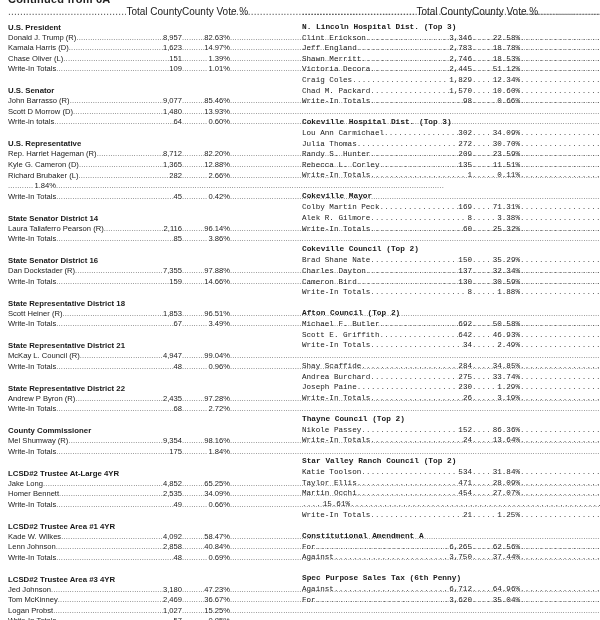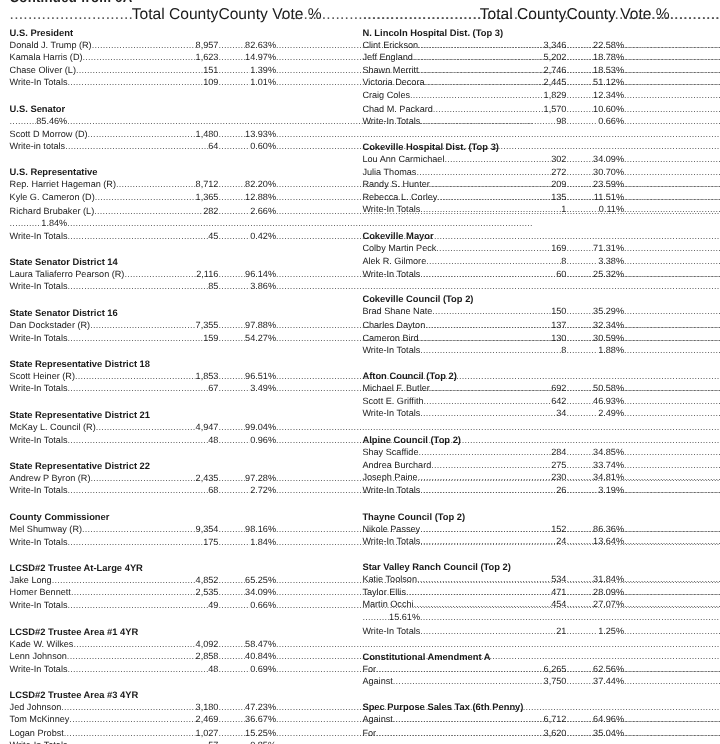--- a/index.html
+++ b/index.html
@@ -12,24 +12,24 @@
   .row { display:flex; align-items:baseline; font-size:7.6px; line-height:10.6px; height:10.6px; white-space:nowrap; }
   .row .name { flex:0 0 auto; }
   .dots { flex:1 1 auto; overflow:hidden; color:#555; letter-spacing:0.2px; }
   .dots::after { content:"........................................................................................................................................................................"; }
   .row .num { flex:0 0 auto; text-align:right; }
   .c1 { display:flex; width:174px; flex:0 0 174px; }
   .c2 { display:flex; width:48px; flex:0 0 48px; }
   .c3 { display:flex; flex:1 1 auto; }
   .right .c1 { width:170px; flex-basis:170px; }
   .right .c2 { width:48px; flex-basis:48px; }
-  .hdr { font-size:13px; }
+  .hdr { font-size:10px; }
   .section-title { font-weight:bold; font-size:7.8px; line-height:11px; height:11px; margin-top:4px; }
   .section { margin-bottom:10.3px; }
-  .right .section { margin-bottom:10.3px; }
+  .right .section { margin-bottom:10.3px;font-family:Liberation Mono, monospace; }
 </style>
 </head>
 <body>
 
 <div class="masthead">Continued from 6A</div>
 
 <div class="col left" id="col-left">
   <div class="row hdr">
     <span class="c1">
         <span class="dots"></span>
@@ -98,20 +98,25 @@
           <span class="num">1.01%</span>
         </span>
         <span class="c3">
           <span class="dots"></span>
         </span>
       </div>
     </div>
     <div class="section">
       <div class="section-title">U.S. Senator</div>
       <div class="row">
+        <span class="c1">
+          <span class="name">John Barrasso (R)</span>
+          <span class="dots"></span>
+          <span class="num">9,077</span>
+        </span>
         <span class="c2">
           <span class="dots"></span>
           <span class="num">85.46%</span>
         </span>
         <span class="c3">
           <span class="dots"></span>
         </span>
       </div>
       <div class="row">
         <span class="c1">
@@ -258,21 +263,21 @@
         </span>
       </div>
       <div class="row">
         <span class="c1">
           <span class="name">Write-In Totals</span>
           <span class="dots"></span>
           <span class="num">159</span>
         </span>
         <span class="c2">
           <span class="dots"></span>
-          <span class="num">54.27%</span>
+          <span class="num">14.66%</span>
         </span>
         <span class="c3">
           <span class="dots"></span>
         </span>
       </div>
     </div>
     <div class="section">
       <div class="section-title">State Representative District 18</div>
       <div class="row">
         <span class="c1">
@@ -587,21 +592,21 @@
         </span>
         <span class="c3">
           <span class="dots"></span>
           <span class="num"></span>
         </span>
       </div>
       <div class="row">
         <span class="c1">
           <span class="name">Jeff England</span>
           <span class="dots"></span>
-          <span class="num">5,202</span>
+          <span class="num">2,783</span>
         </span>
         <span class="c2">
           <span class="dots"></span>
           <span class="num">18.78%</span>
         </span>
         <span class="c3">
           <span class="dots"></span>
           <span class="num"></span>
         </span>
       </div>
@@ -912,21 +917,20 @@
           <span class="dots"></span>
           <span class="num">2.49%</span>
         </span>
         <span class="c3">
           <span class="dots"></span>
           <span class="num"></span>
         </span>
       </div>
     </div>
     <div class="section">
-      <div class="section-title">Alpine Council (Top 2)</div>
       <div class="row">
         <span class="c1">
           <span class="name">Shay Scaffide</span>
           <span class="dots"></span>
           <span class="num">284</span>
         </span>
         <span class="c2">
           <span class="dots"></span>
           <span class="num">34.85%</span>
         </span>
@@ -951,21 +955,21 @@
         </span>
       </div>
       <div class="row">
         <span class="c1">
           <span class="name">Joseph Paine</span>
           <span class="dots"></span>
           <span class="num">230</span>
         </span>
         <span class="c2">
           <span class="dots"></span>
-          <span class="num">34.81%</span>
+          <span class="num">1.29%</span>
         </span>
         <span class="c3">
           <span class="dots"></span>
           <span class="num"></span>
         </span>
       </div>
       <div class="row">
         <span class="c1">
           <span class="name">Write-In Totals</span>
           <span class="dots"></span>

